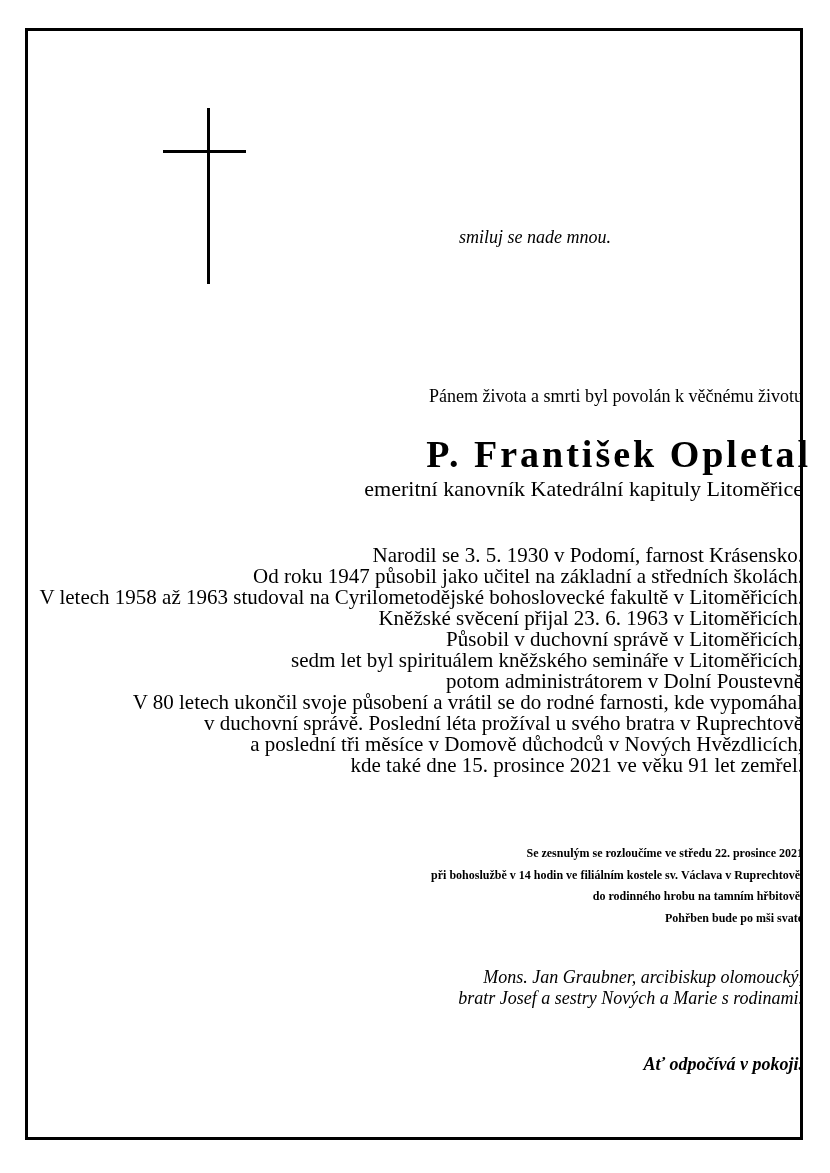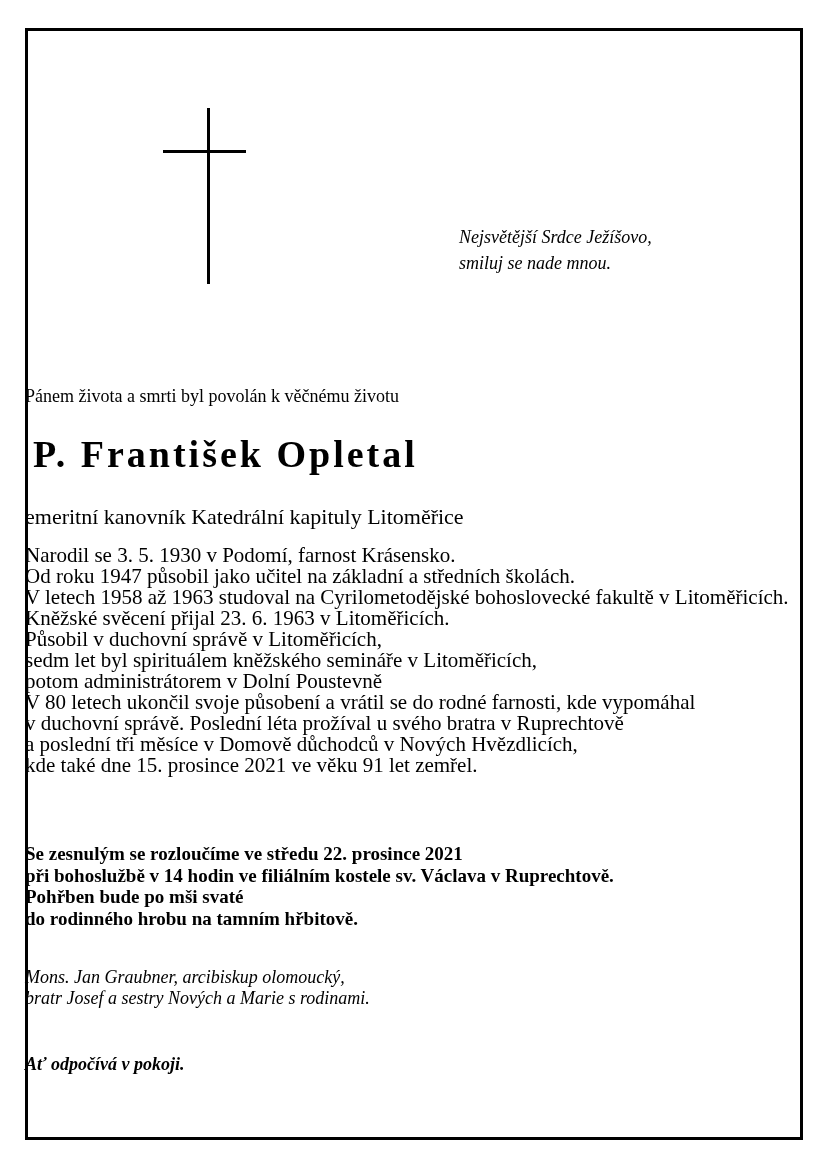--- a/index.html
+++ b/index.html
@@ -35,46 +35,45 @@
     left: 459px; top: 224px;
     font-style: italic;
     font-size: 18px;
     line-height: 26px;
     white-space: nowrap;
   }
   .centered {
     position: absolute;
     left: 25px;
     width: 778px;
-    text-align: left;
+    text-align: right;
   }
   .intro {
     top: 386px;
     font-size: 18px;
   }
   .name {
     top: 424px;
     font-size: 38px;
     font-weight: bold;
     letter-spacing: 3px;
     margin: 8px;
   }
   .subtitle {
     top: 476px;
     font-size: 22px;
-    margin-top: 28px;
   }
   .bio {
     top: 545px;
     font-size: 21px;
     line-height: 21px;
   }
   .funeral {
     top: 843px;
-    font-size: 19px;
+    font-size: 12px;
     font-weight: bold;
     line-height: 21.5px;
   }
   .mourners {
     top: 967px;
     font-style: italic;
     font-size: 18px;
     line-height: 21px;
   }
   .closing {
@@ -90,21 +89,20 @@
 <div class="page">
 
   <div class="frame"></div>
 
   <div>
     <div class="cross-v"></div>
     <div class="cross-h"></div>
   </div>
 
   <div class="devotional">
-    <div>Nejsvětější Srdce Ježíšovo,</div>
     <div>smiluj se nade mnou.</div>
   </div>
 
   <div class="centered intro">Pánem života a smrti byl povolán k věčnému životu</div>
 
   <h1 class="centered name">P. František Opletal</h1>
 
   <div class="centered subtitle">emeritní kanovník Katedrální kapituly Litoměřice</div>
 
   <div class="centered bio">
@@ -117,22 +115,22 @@
     <div>potom administrátorem v Dolní Poustevně</div>
     <div>V 80 letech ukončil svoje působení a vrátil se do rodné farnosti, kde vypomáhal</div>
     <div>v duchovní správě. Poslední léta prožíval u svého bratra v Ruprechtově</div>
     <div>a poslední tři měsíce v Domově důchodců v Nových Hvězdlicích,</div>
     <div>kde také dne 15. prosince 2021 ve věku 91 let zemřel.</div>
   </div>
 
   <div class="centered funeral">
     <div>Se zesnulým se rozloučíme ve středu 22. prosince 2021</div>
     <div>při bohoslužbě v 14 hodin ve filiálním kostele sv. Václava v Ruprechtově.</div>
+    <div>do rodinného hrobu na tamním hřbitově.</div>
     <div>Pohřben bude po mši svaté</div>
-    <div>do rodinného hrobu na tamním hřbitově.</div>
   </div>
 
   <div class="centered mourners">
     <div>Mons. Jan Graubner, arcibiskup olomoucký,</div>
     <div>bratr Josef a sestry Nových a Marie s rodinami.</div>
   </div>
 
   <div class="centered closing">Ať odpočívá v pokoji.</div>
 
 </div>

